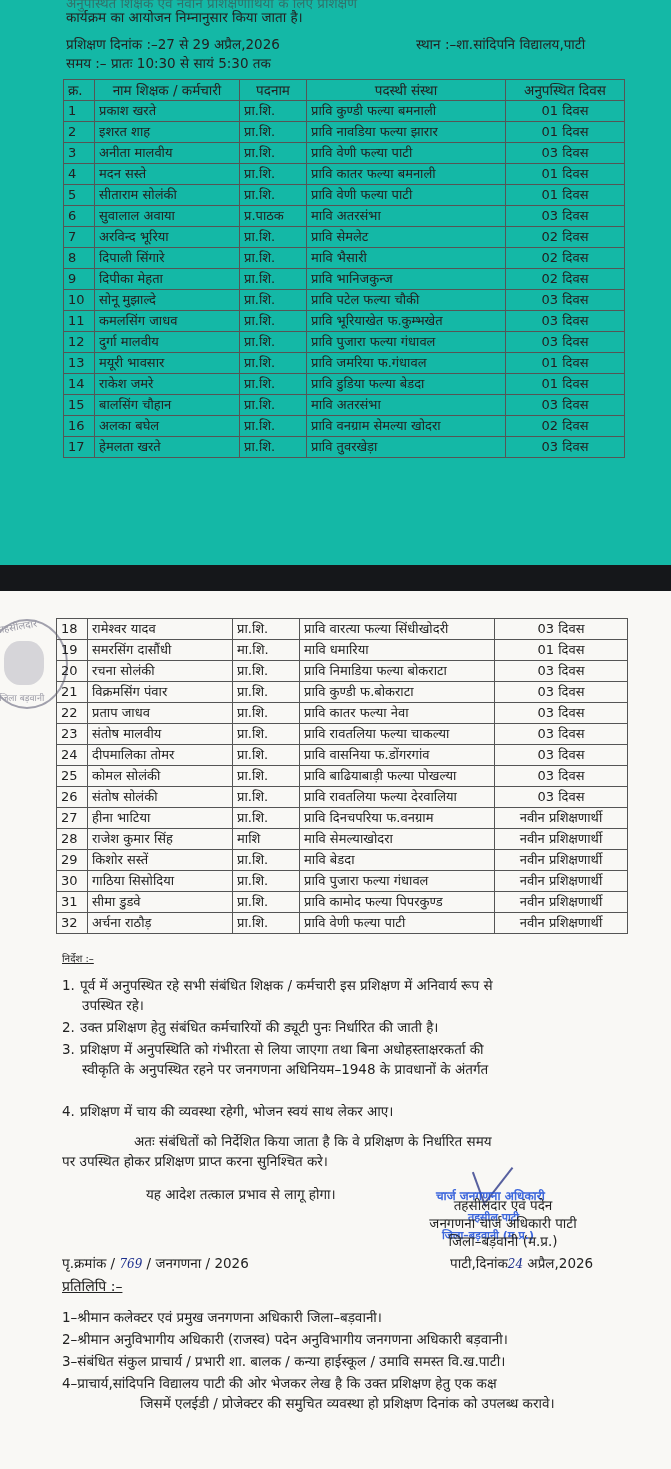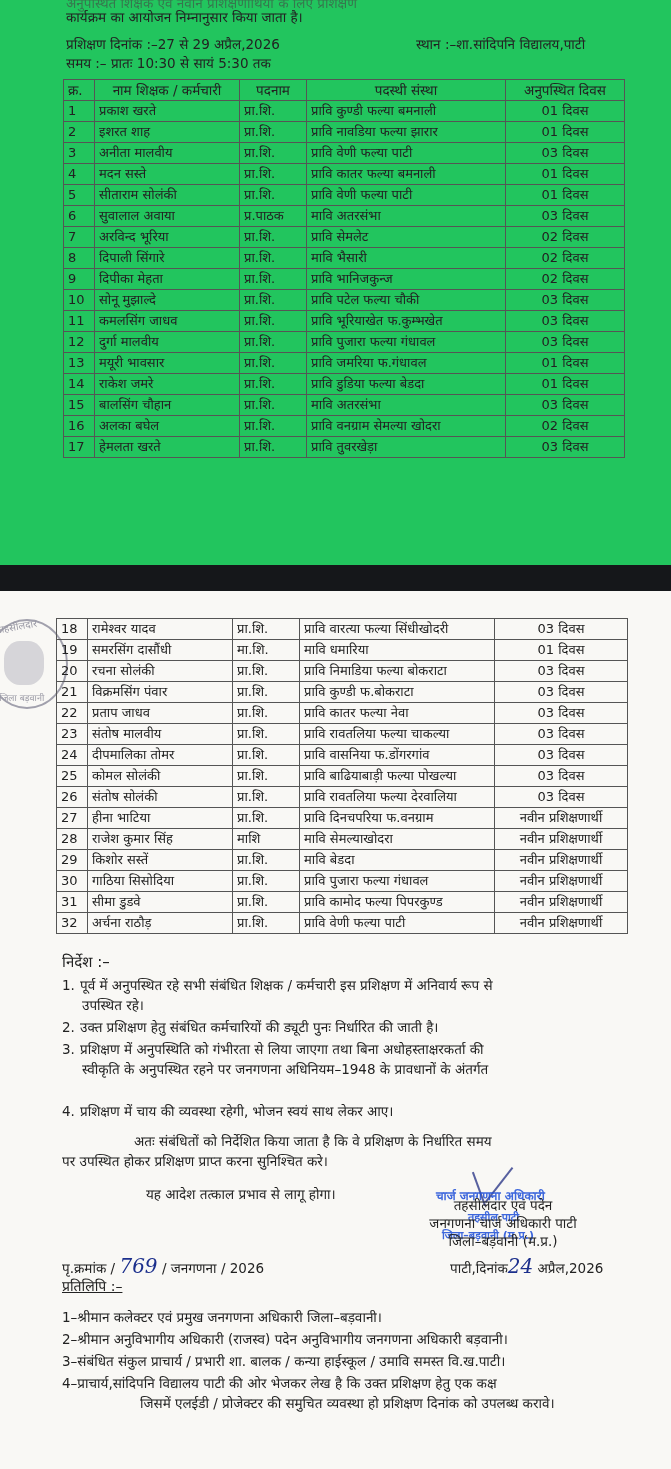--- a/index.html
+++ b/index.html
@@ -1,21 +1,21 @@
 <!DOCTYPE html>
 <html><head>
 <meta charset="utf-8">
 <style>
   html, body { margin:0; padding:0; }
   body {
     width:671px; height:1469px; overflow:hidden; position:relative;
     background:#f7f6f3; color:#1d1d1d;
     font-family:"DejaVu Sans", "Liberation Sans", sans-serif;
   }
-  .page { position:absolute; left:0; width:671px; background:#22c55e; }
+  .page { position:absolute; left:0; width:671px; background:#14b8a6; }
   .page1 { top:0; height:565px; }
   .sep { position:absolute; left:0; top:565px; width:671px; height:26px; background:#15171a; }
   .page2 { top:591px; height:878px; background:#f9f8f5; }
 
   .line { position:absolute; font-size:13.5px; white-space:nowrap; color:#222; }
   .cut { top:-6px; left:66px; color:#444; opacity:.6; }
   .intro { top:8px; left:66px; }
   .date { top:35px; left:66px; }
   .venue { top:35px; left:416px; }
   .time { top:54px; left:66px; }
@@ -37,33 +37,33 @@
 
   .seal {
     position:absolute; left:-14px; top:28px; width:78px; height:86px; border-radius:50%;
     border:2px solid #5a5a72; opacity:.55;
   }
   .seal-inner { position:absolute; left:16px; top:20px; width:40px; height:44px; border-radius:40%; background:#7a7a8e; opacity:.5; }
   .seal-text { position:absolute; font-size:10px; color:#4a4a62; left:10px; top:-2px; transform:rotate(-10deg); }
   .seal-text2 { position:absolute; font-size:9px; color:#4a4a62; left:4px; top:70px; }
 
   .p2 { position:absolute; font-size:13.5px; color:#222; white-space:nowrap; }
-  .heading { left:62px; top:360px; font-size:15px; }
+  .heading { left:62px; top:360px; text-decoration:underline; font-size:10px; }
   .ins { left:62px; font-size:13.5px; white-space:normal; width:572px; line-height:20px; }
   .ins .num { display:inline-block; width:18px; }
   .ins .cont { padding-left:20px; display:block; }
   .para { left:62px; width:575px; white-space:normal; line-height:20px; }
   .para .indent { padding-left:72px; }
   .effect { left:146px; top:594px; }
   .sign { position:absolute; left:398px; width:210px; text-align:center; font-size:13.5px; line-height:17px; color:#222; }
   .stamp { position:absolute; color:#1d4ed8; font-size:12px; font-weight:bold; opacity:.85; white-space:nowrap; }
   .sigline { position:absolute; border-left:2px solid #2e3a8a; height:44px; transform:rotate(38deg); opacity:.8; }
   .ref { left:62px; top:663px; }
   .ref-date { left:450px; top:663px; }
-  .hand { font-family:"DejaVu Serif", serif; font-size:20px; color:#1c2f8c; font-style:italic; }
+  .hand { font-family:"DejaVu Serif", serif; font-size:12px; color:#1c2f8c; font-style:italic; }
   .copy-head { left:62px; top:685px; text-decoration:underline; font-size:14px; }
   .cp { left:62px; width:580px; white-space:normal; line-height:20px; }
   .cp .cont { padding-left:78px; display:block; }
 </style>
 </head>
 <body>
 
 <div class="page page1">
   <div class="line cut">अनुपस्थित शिक्षक एवं नवीन प्रशिक्षणार्थियों के लिए प्रशिक्षण</div>
   <div class="line intro">कार्यक्रम का आयोजन निम्नानुसार किया जाता है।</div>

